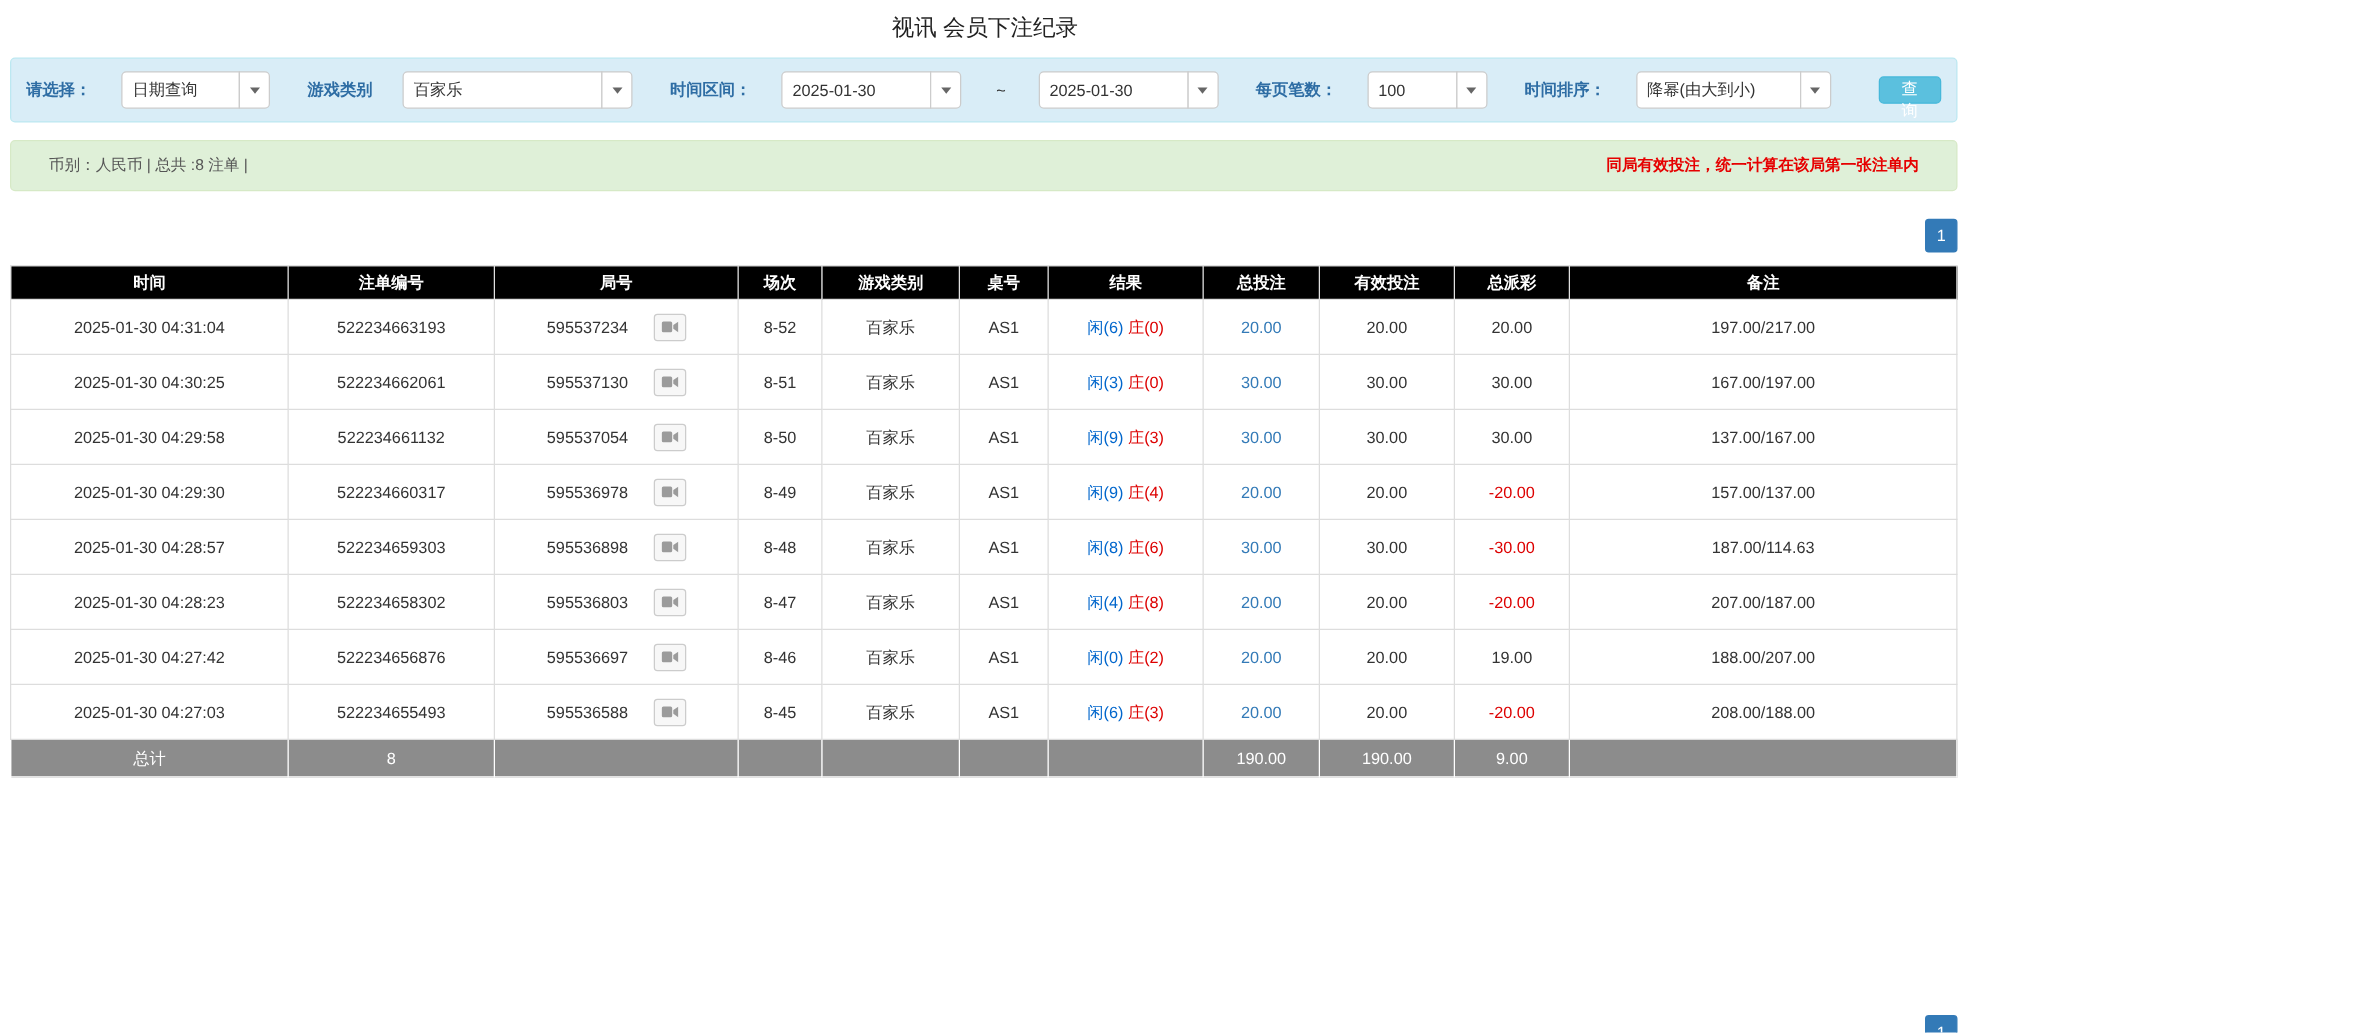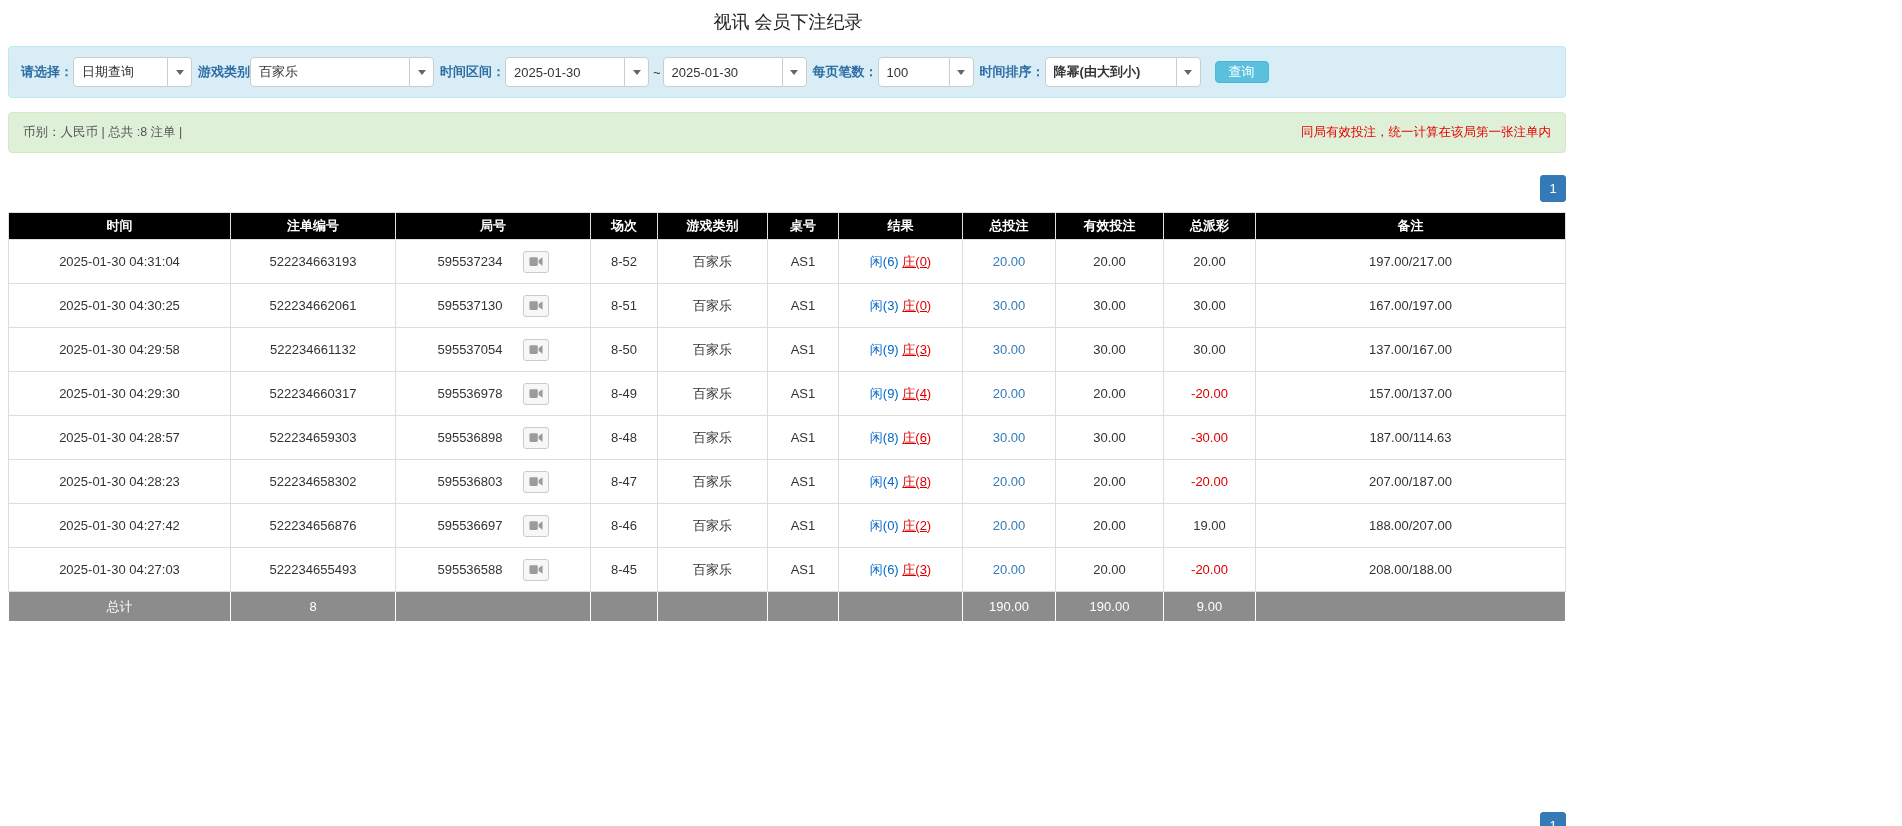--- a/index.html
+++ b/index.html
@@ -13,21 +13,21 @@
   }
   .page { width: 1558px; margin-left: 8px; padding-top: 8px; }
   .page-title { font-size: 18px; color: #222; margin: 2px 0 12px 2px; font-weight: 500; text-align: center; }
 
   .filter-bar {
     height: 52px;
     background: var(--filter-bg, #d9edf7);
     border: 1px solid var(--filter-border, #bce8f1);
     border-radius: 4px;
     display: flex; align-items: center;
-    padding: 0 12px; gap: 0;
+    padding: 0 12px; gap: 24px;
   }
   .flabel { color: var(--filter-label, #2e6da4); font-weight: bold; font-size: 13px; white-space: nowrap; }
   .combo { display: inline-flex; align-items: flex-start; height: 30px; margin-right: 6px; }
   .combo-input {
     height: 30px; border: 1px solid #ccc; border-radius: 4px 0 0 4px;
     padding: 0 8px; font-size: 13px; color: #333; background: #fff; font-family: inherit;
   }
   .combo-caret {
     width: 25px; height: 30px; border: 1px solid #ccc; margin-left: -1px;
     border-radius: 0 4px 4px 0; background: #fff;
@@ -40,41 +40,41 @@
     background: var(--query-button-bg, #5bc0de);
     border: 1px solid var(--query-button-border, #46b8da);
     color: #fff; font-size: 13px; border-radius: 4px; cursor: pointer; font-family: inherit;
   }
 
   .summary-bar {
     margin-top: 14px;
     background: var(--summary-bg, #dff0d8);
     border: 1px solid var(--summary-border, #d6e9c6);
     border-radius: 4px;
-    padding: 11px 14px;
+    padding: 11px 30px;
     display: flex; justify-content: space-between; align-items: center;
     font-size: 12.5px;
   }
   .summary-left { color: var(--summary-text, #555); }
-  .summary-right { color: var(--notice-red, #e60000); }
+  .summary-right { color: var(--notice-red, #e60000); font-weight: bold; }
 
   .pagination-top { display: flex; justify-content: flex-end; margin: 22px 0 10px; }
   .page-btn {
     min-width: 26px; height: 27px;
     background: var(--accent-blue, #337ab7); border: 1px solid var(--accent-blue, #337ab7);
     color: #fff; font-size: 13px; border-radius: 3px; cursor: pointer; font-family: inherit;
   }
 
   table { width: 100%; border-collapse: collapse; table-layout: fixed; font-size: 13px; text-align: center; }
   thead th { background: var(--header-bg, #000); color: #fff; font-weight: bold; height: 27px; border: 1px solid #e0e0e0; }
   tbody td { background: #fff; border: 1px solid #ddd; height: 44px; color: #333; }
   tfoot td { background: var(--footer-bg, #8c8c8c); border: 1px solid #fff; height: 30px; color: #fff; }
 
   .res-player { color: var(--player-blue, #0066cc); }
-  .res-banker { color: var(--banker-red, #dd0000); text-decoration: underline; }
+  .res-banker { color: var(--banker-red, #dd0000); }
   .bet-link { color: var(--link-blue, #337ab7); cursor: pointer; }
   .payout-neg { color: var(--negative-red, #dd0000); }
   .round-wrap { display: inline-flex; align-items: center; gap: 20px; }
   .video-btn {
     width: 26px; height: 22px; border: 1px solid #ccc; border-radius: 3px;
     background: #f7f7f7; display: inline-flex; align-items: center; justify-content: center; cursor: pointer;
   }
   .pagination-bottom { position: absolute; left: 1540px; top: 812px; }
 </style>
 </head>
@@ -119,21 +119,21 @@
     <span class="flabel">每页笔数：</span>
     <span class="combo">
       <input class="combo-input" style="width: 72px;" readonly="" value="100">
       <button type="button" class="combo-caret">
           <span class="caret"></span>
         </button>
     </span>
 
     <span class="flabel">时间排序：</span>
     <span class="combo">
-      <input class="combo-input" style="width: 132px; font-weight: bold;" readonly="" value="降幂(由大到小)">
+      <input class="combo-input" style="width: 132px;" readonly="" value="降幂(由大到小)">
       <button type="button" class="combo-caret">
           <span class="caret"></span>
         </button>
     </span>
 
     <button type="button" class="query-btn">查询</button>
   </div>
 
   <div class="summary-bar">
     <span class="summary-left">币别：人民币 | 总共 :8 注单 |</span>

